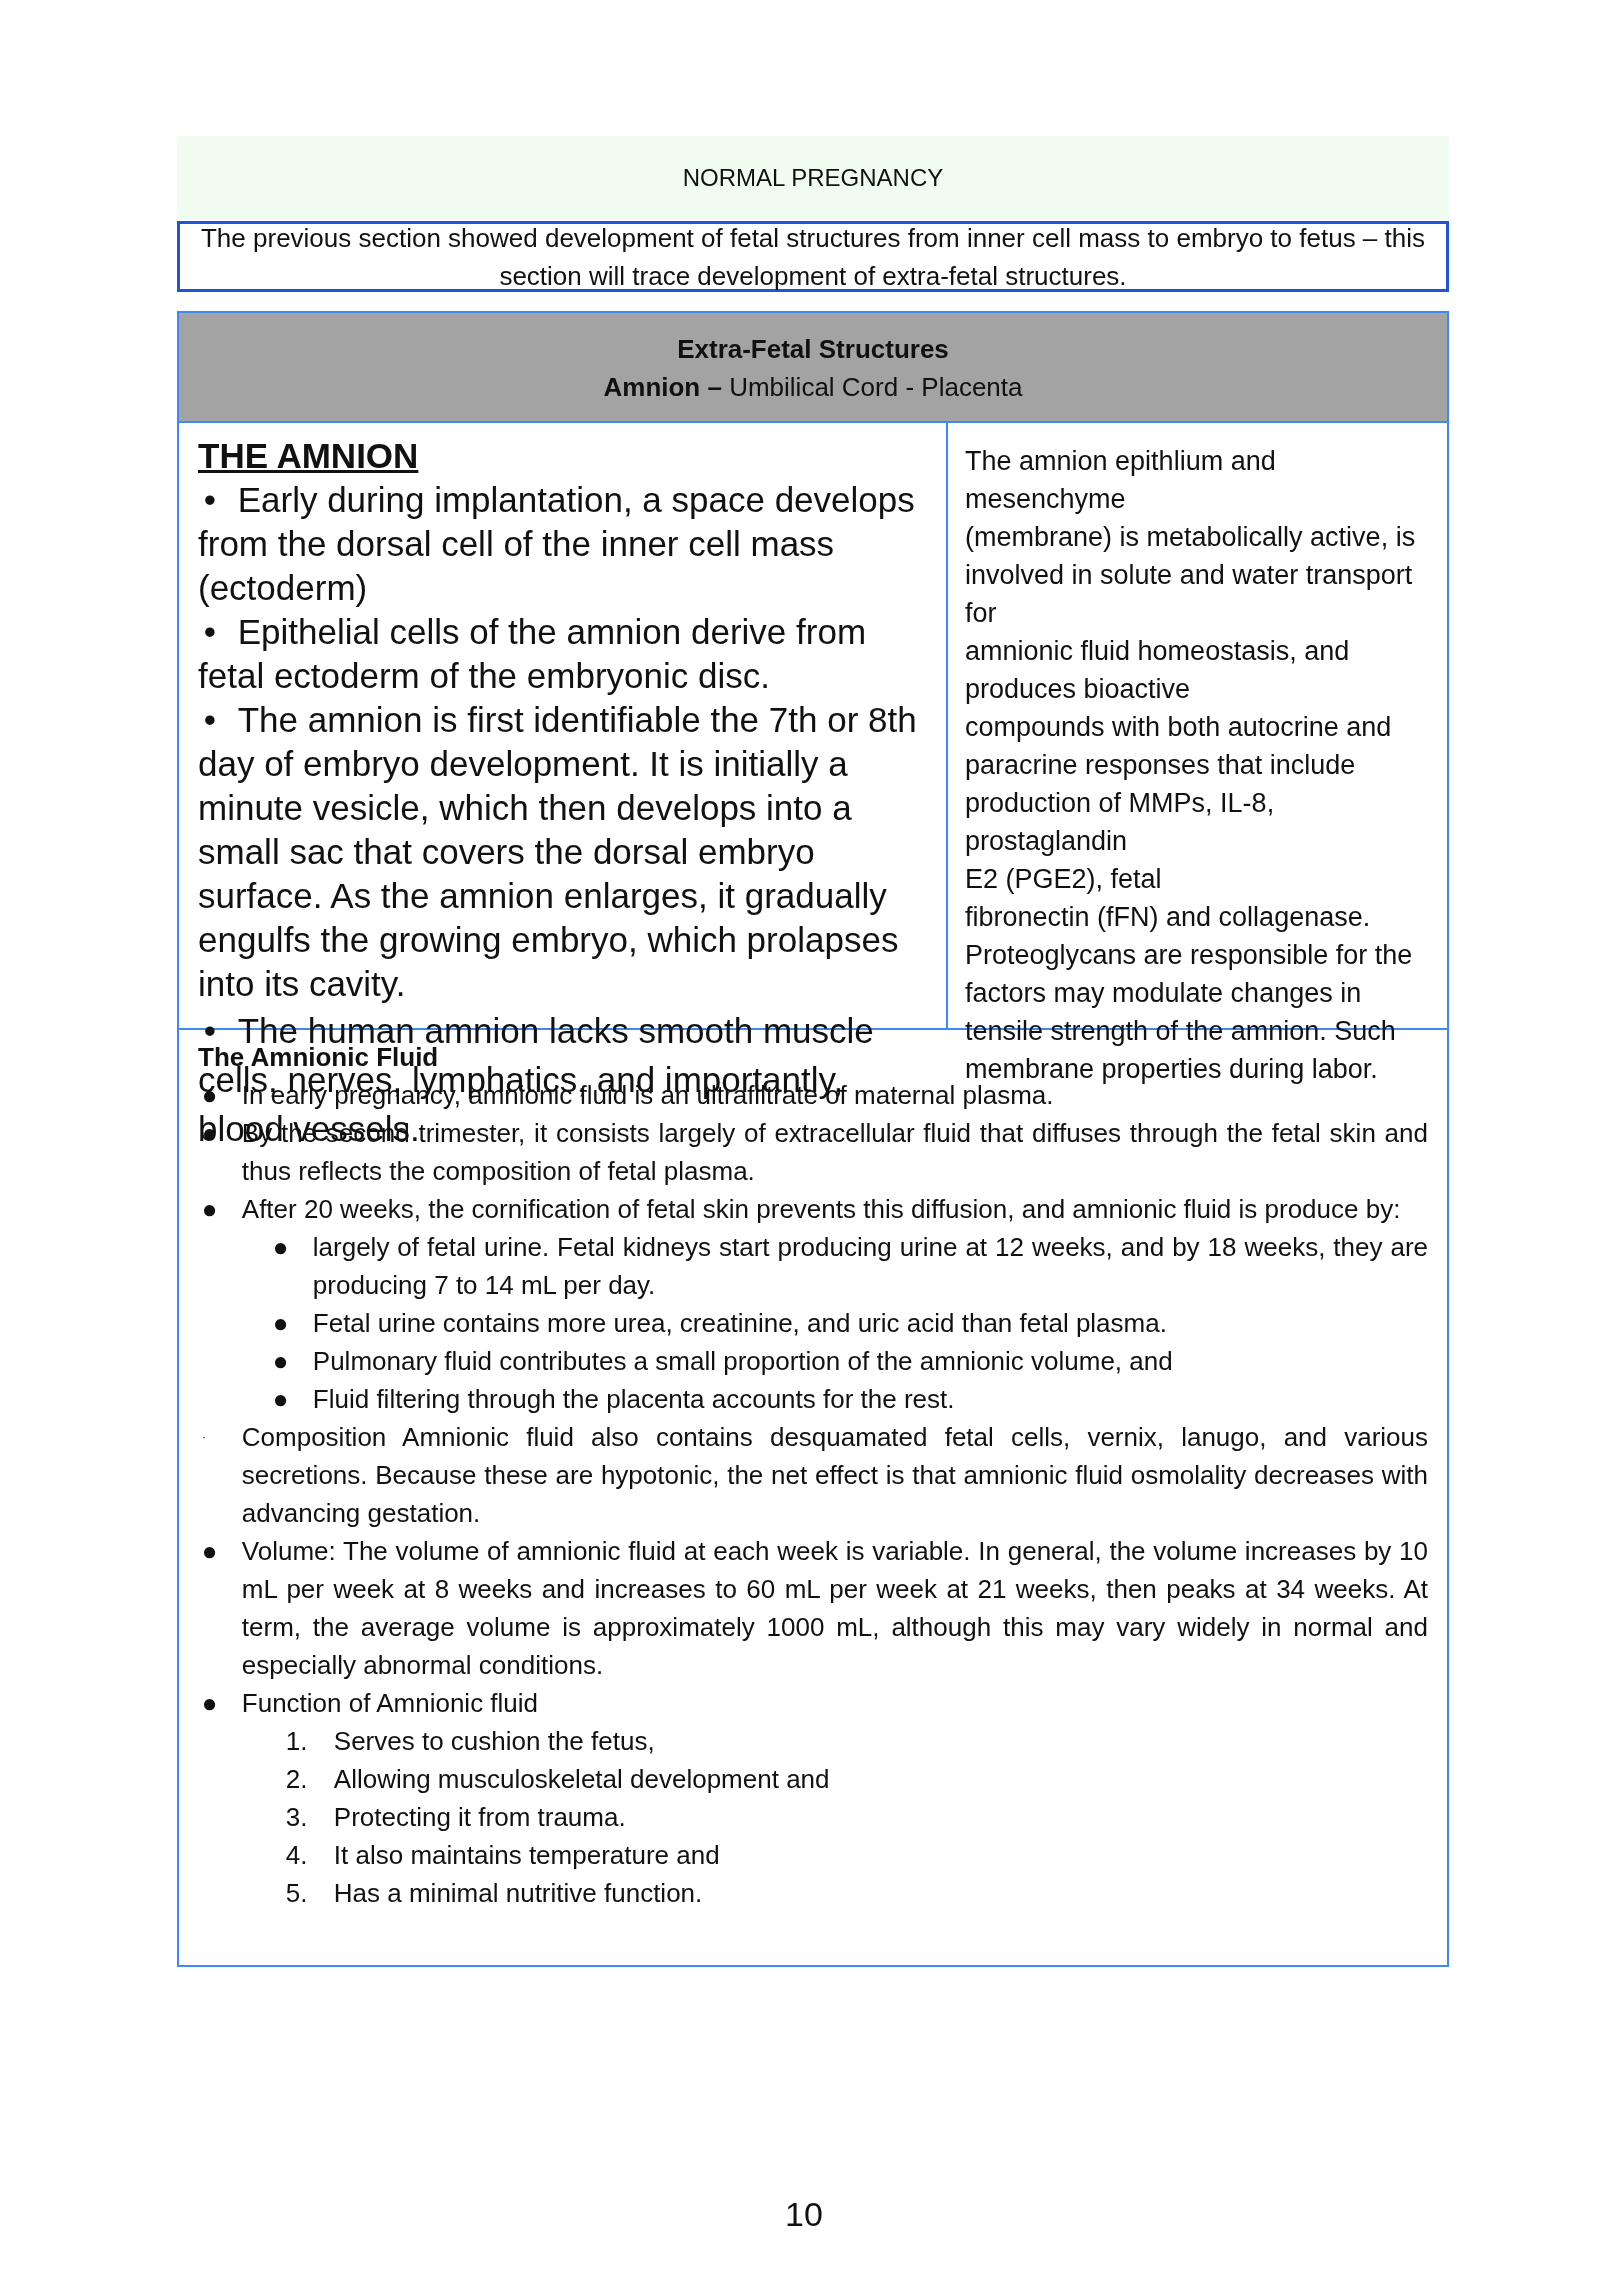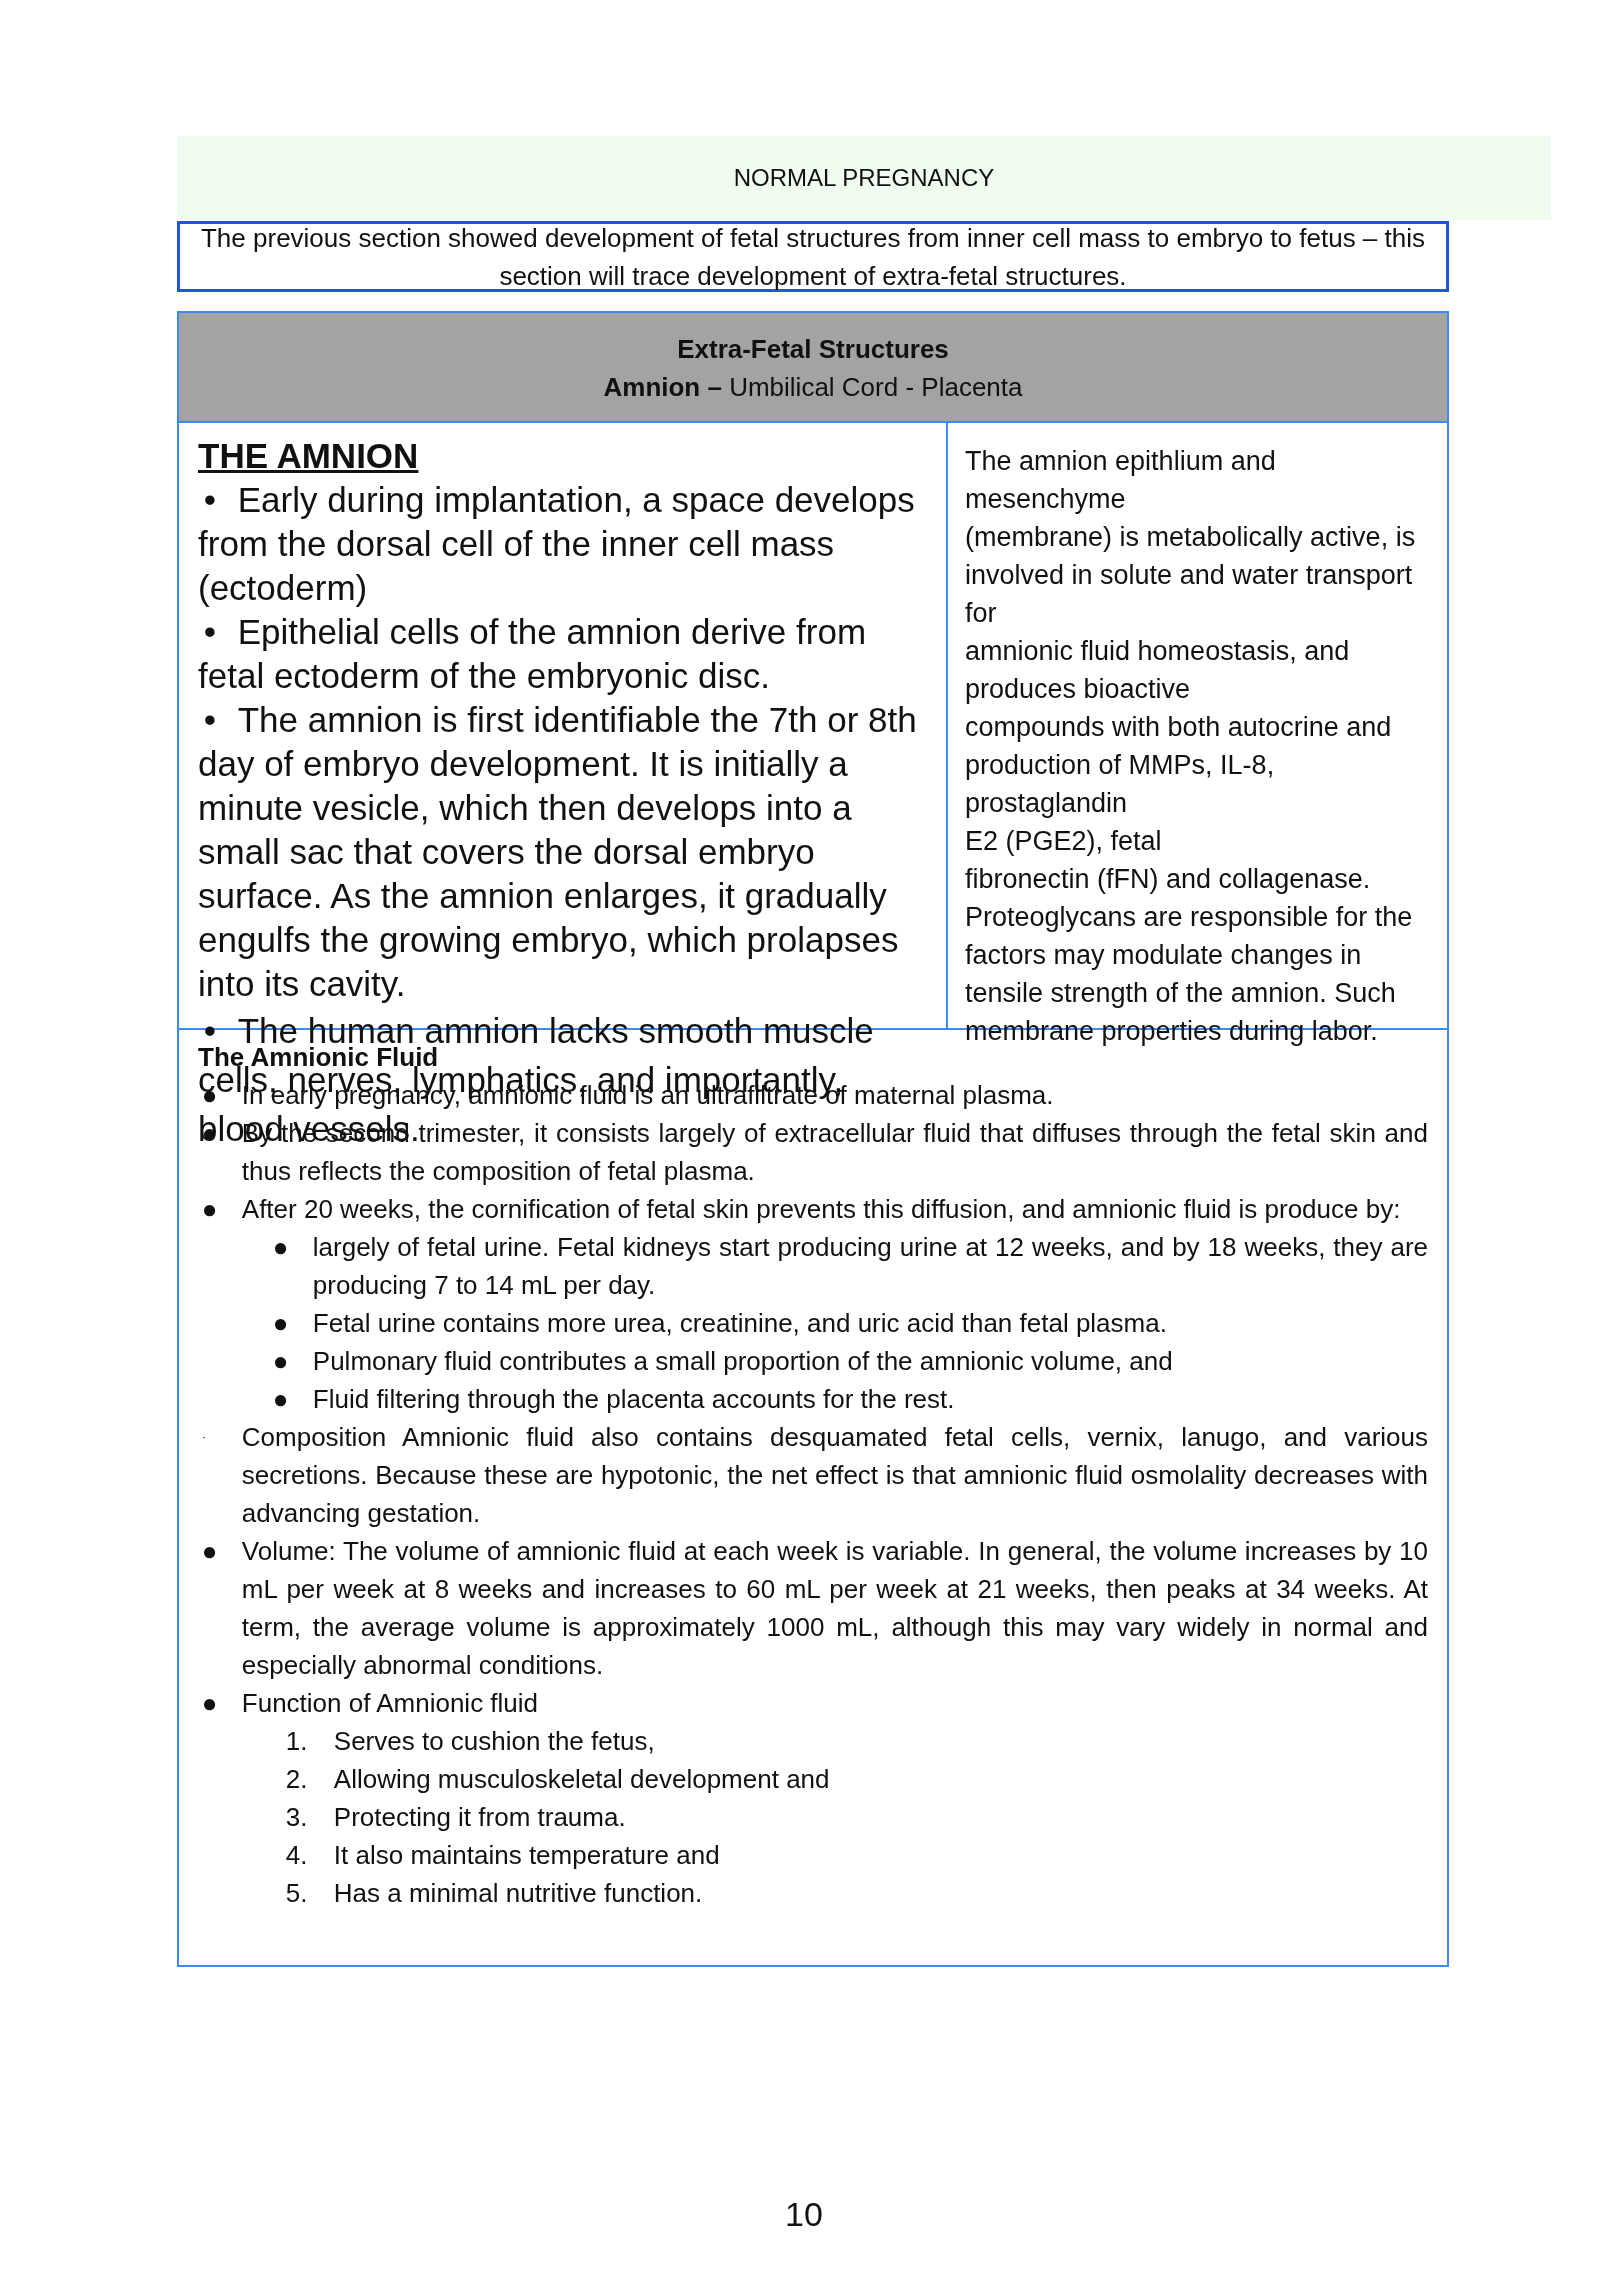--- a/index.html
+++ b/index.html
@@ -1,18 +1,18 @@
 <!DOCTYPE html>
 <html style="font-size:15px"><head>
 <meta charset="utf-8">
 <style>
   html,body{margin:0;padding:0;background:#fff;}
   body{width:1610px;height:2285px;position:relative;font-family:"Liberation Sans",sans-serif;color:#111;}
   .abs{position:absolute;box-sizing:border-box;}
-  #hdr{left:177px;top:136px;width:1374px;height:84px;background:#f0fcf0;display:flex;align-items:center;justify-content:center;font-size:24px;}
+  #hdr{left:177px;top:136px;width:1272px;height:84px;background:#f0fcf0;display:flex;align-items:center;justify-content:center;font-size:24px;}
   #intro{left:177px;top:221px;width:1272px;height:71px;border:3.8px solid #1f55d6;display:flex;align-items:center;justify-content:center;text-align:center;font-size:26px;line-height:38px;padding:0 19px;}
   #sect{left:177px;top:311px;width:1272px;height:112px;border:2.9px solid #3d8af2;border-bottom:none;background:#a3a3a3;display:flex;flex-direction:column;align-items:center;justify-content:center;font-size:26px;line-height:38px;}
   #sect b{font-weight:bold;}
   #twocol{left:177px;top:421px;width:1272px;height:609px;border:2.9px solid #3d8af2;display:flex;}
   #colL{width:769px;border-right:2.9px solid #3d8af2;padding:11.4px 15px 0 19px;box-sizing:border-box;font-size:35px;line-height:44px;}
   #colR{flex:1;padding:19px 13.3px 0 17px;box-sizing:border-box;font-size:27px;line-height:38px;}
   .uh{font-weight:bold;text-decoration:underline;}
   .bl{display:inline-block;width:34px;padding-left:5.7px;}
   #fluid{left:177px;top:1028px;width:1272px;height:939px;border:2.9px solid #3d8af2;border-top:none;padding:9.5px 19px 0 19px;font-size:26px;line-height:38px;}
   #fluid h3{margin:0;font-size:26px;font-weight:bold;}
@@ -49,20 +49,21 @@
     <div style="line-height:49px"><span class="bl">•</span><span>The human amnion lacks smooth muscle cells, nerves, lymphatics, and importantly, blood vessels.</span></div>
   </div>
   <div id="colR">
       <div>The amnion epithlium and mesenchyme</div>
       <div>(membrane) is metabolically active, is</div>
       <div>involved in solute and water transport</div>
       <div>for</div>
       <div>amnionic fluid homeostasis, and</div>
       <div>produces bioactive</div>
       <div>compounds with both autocrine and</div>
+      <div>paracrine responses that include</div>
       <div>production of MMPs, IL-8, prostaglandin</div>
       <div>E2 (PGE2), fetal</div>
       <div>fibronectin (fFN) and collagenase.</div>
       <div>Proteoglycans are responsible for the</div>
       <div>factors may modulate changes in</div>
       <div>tensile strength of the amnion. Such</div>
       <div>membrane properties during labor.</div>
     </div>
 </div>
 

